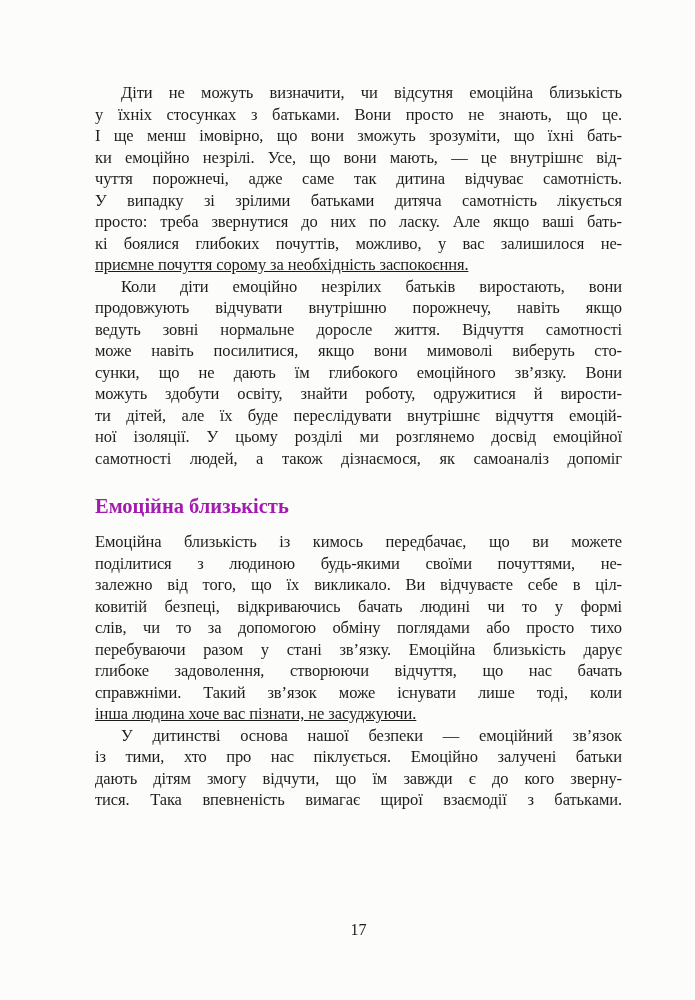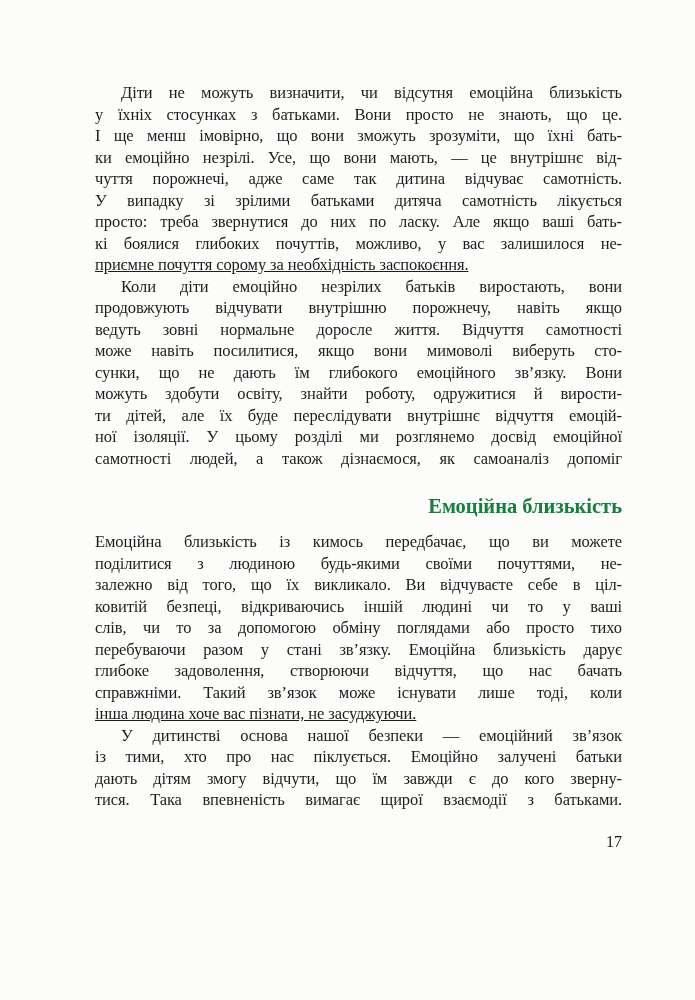--- a/index.html
+++ b/index.html
@@ -48,23 +48,23 @@
     margin: 24px 0 11px 0;
     padding: 0;
     font-size: 20.5px;
     line-height: 27px;
     font-weight: bold;
     letter-spacing: 0;
   }
   .footer {
     position: absolute;
     left: 95px;
-    top: 832px;
+    top: 920px;
     width: 527px;
-    text-align: right;
+    text-align: center;
   }
   .page-number {
     font-size: 16px;
     line-height: 20px;
     display: inline-block;
   }
 </style>
 </head>
 <body style="background: rgb(252, 252, 250); color: rgb(29, 29, 29);">
 
@@ -85,26 +85,26 @@
         <div class="line indent">Коли діти емоційно незрілих батьків виростають, вони</div>
         <div class="line">продовжують відчувати внутрішню порожнечу, навіть якщо</div>
         <div class="line">ведуть зовні нормальне доросле життя. Відчуття самотності</div>
         <div class="line">може навіть посилитися, якщо вони мимоволі виберуть сто-</div>
         <div class="line">сунки, що не дають їм глибокого емоційного зв’язку. Вони</div>
         <div class="line">можуть здобути освіту, знайти роботу, одружитися й вирости-</div>
         <div class="line">ти дітей, але їх буде переслідувати внутрішнє відчуття емоцій-</div>
         <div class="line">ної ізоляції. У цьому розділі ми розглянемо досвід емоційної</div>
         <div class="line">самотності людей, а також дізнаємося, як самоаналіз допоміг</div>
       </div>
-      <h2 class="heading" style="color: #15803d; text-align: right;">Емоційна близькість</h2>
+      <h2 class="heading" style="color: #a21caf;">Емоційна близькість</h2>
       <div class="paragraph">
         <div class="line">Емоційна близькість із кимось передбачає, що ви можете</div>
         <div class="line">поділитися з людиною будь-якими своїми почуттями, не-</div>
         <div class="line">залежно від того, що їх викликало. Ви відчуваєте себе в ціл-</div>
-        <div class="line">ковитій безпеці, відкриваючись іншій людині чи то у ваші</div>
+        <div class="line">ковитій безпеці, відкриваючись бачать людині чи то у формі</div>
         <div class="line">слів, чи то за допомогою обміну поглядами або просто тихо</div>
         <div class="line">перебуваючи разом у стані зв’язку. Емоційна близькість дарує</div>
         <div class="line">глибоке задоволення, створюючи відчуття, що нас бачать</div>
         <div class="line">справжніми. Такий зв’язок може існувати лише тоді, коли</div>
         <div class="line last">інша людина хоче вас пізнати, не засуджуючи.</div>
       </div>
       <div class="paragraph">
         <div class="line indent">У дитинстві основа нашої безпеки — емоційний зв’язок</div>
         <div class="line">із тими, хто про нас піклується. Емоційно залучені батьки</div>
         <div class="line">дають дітям змогу відчути, що їм завжди є до кого зверну-</div>

